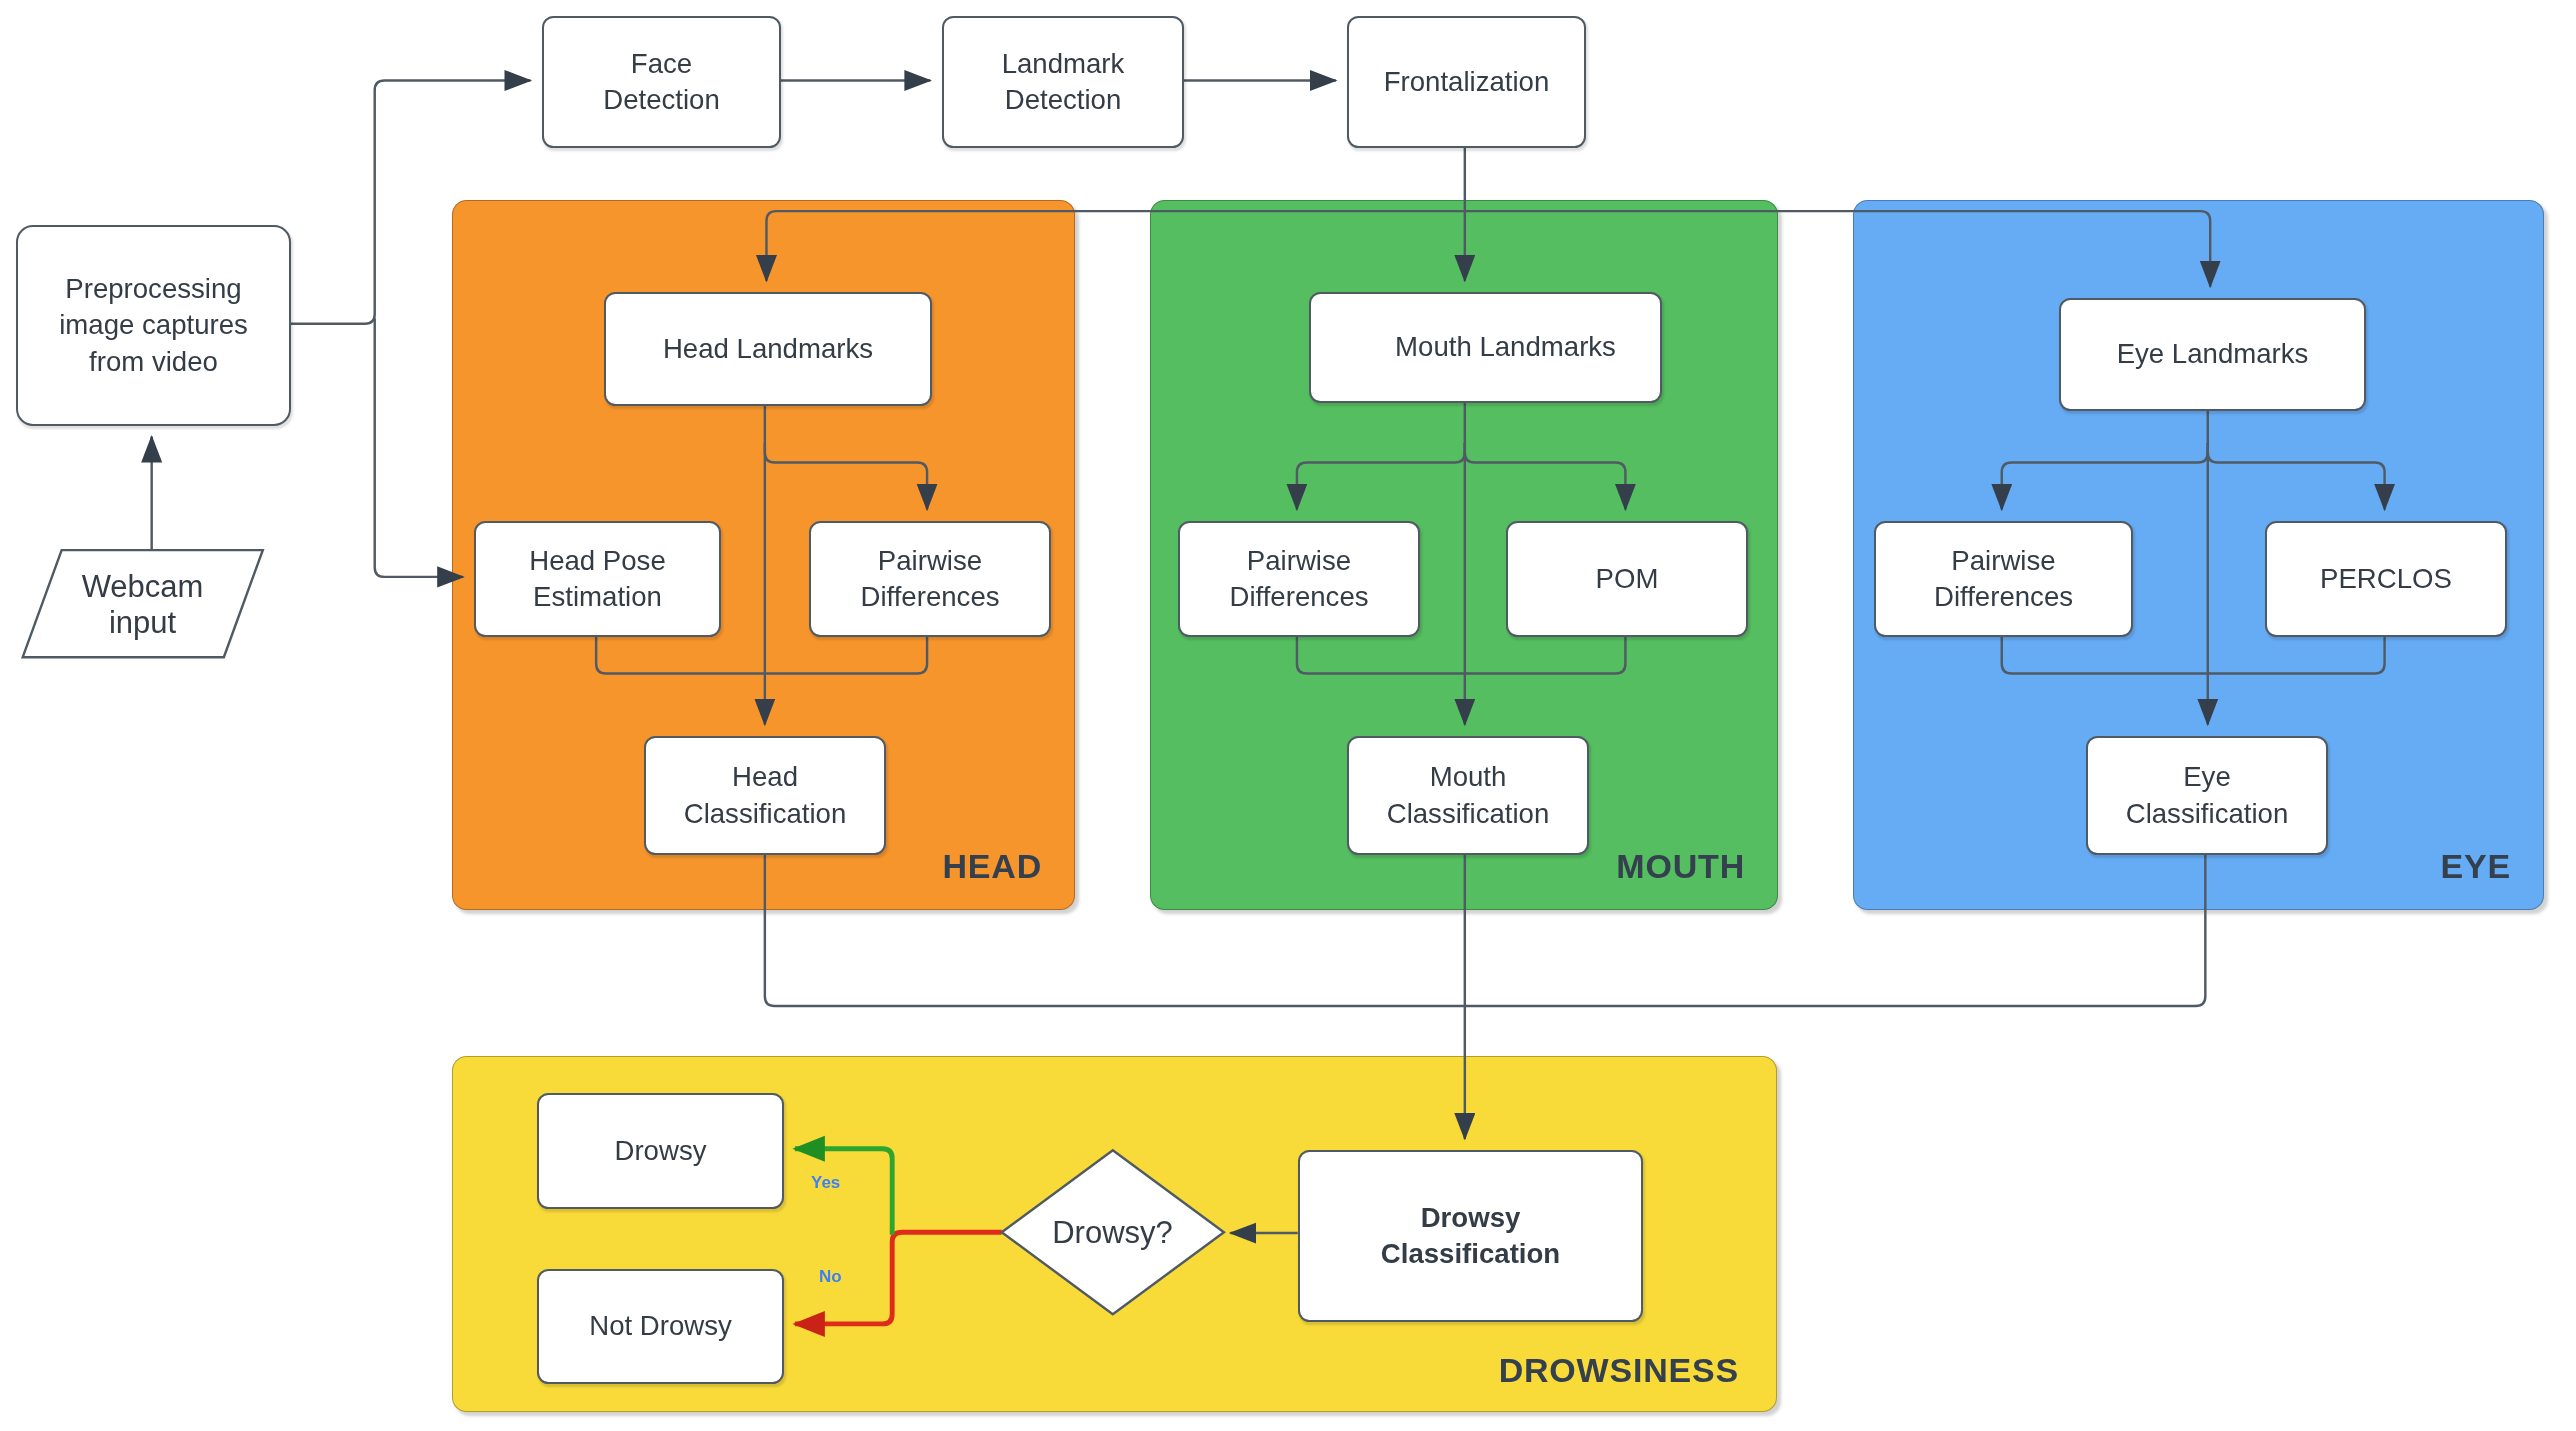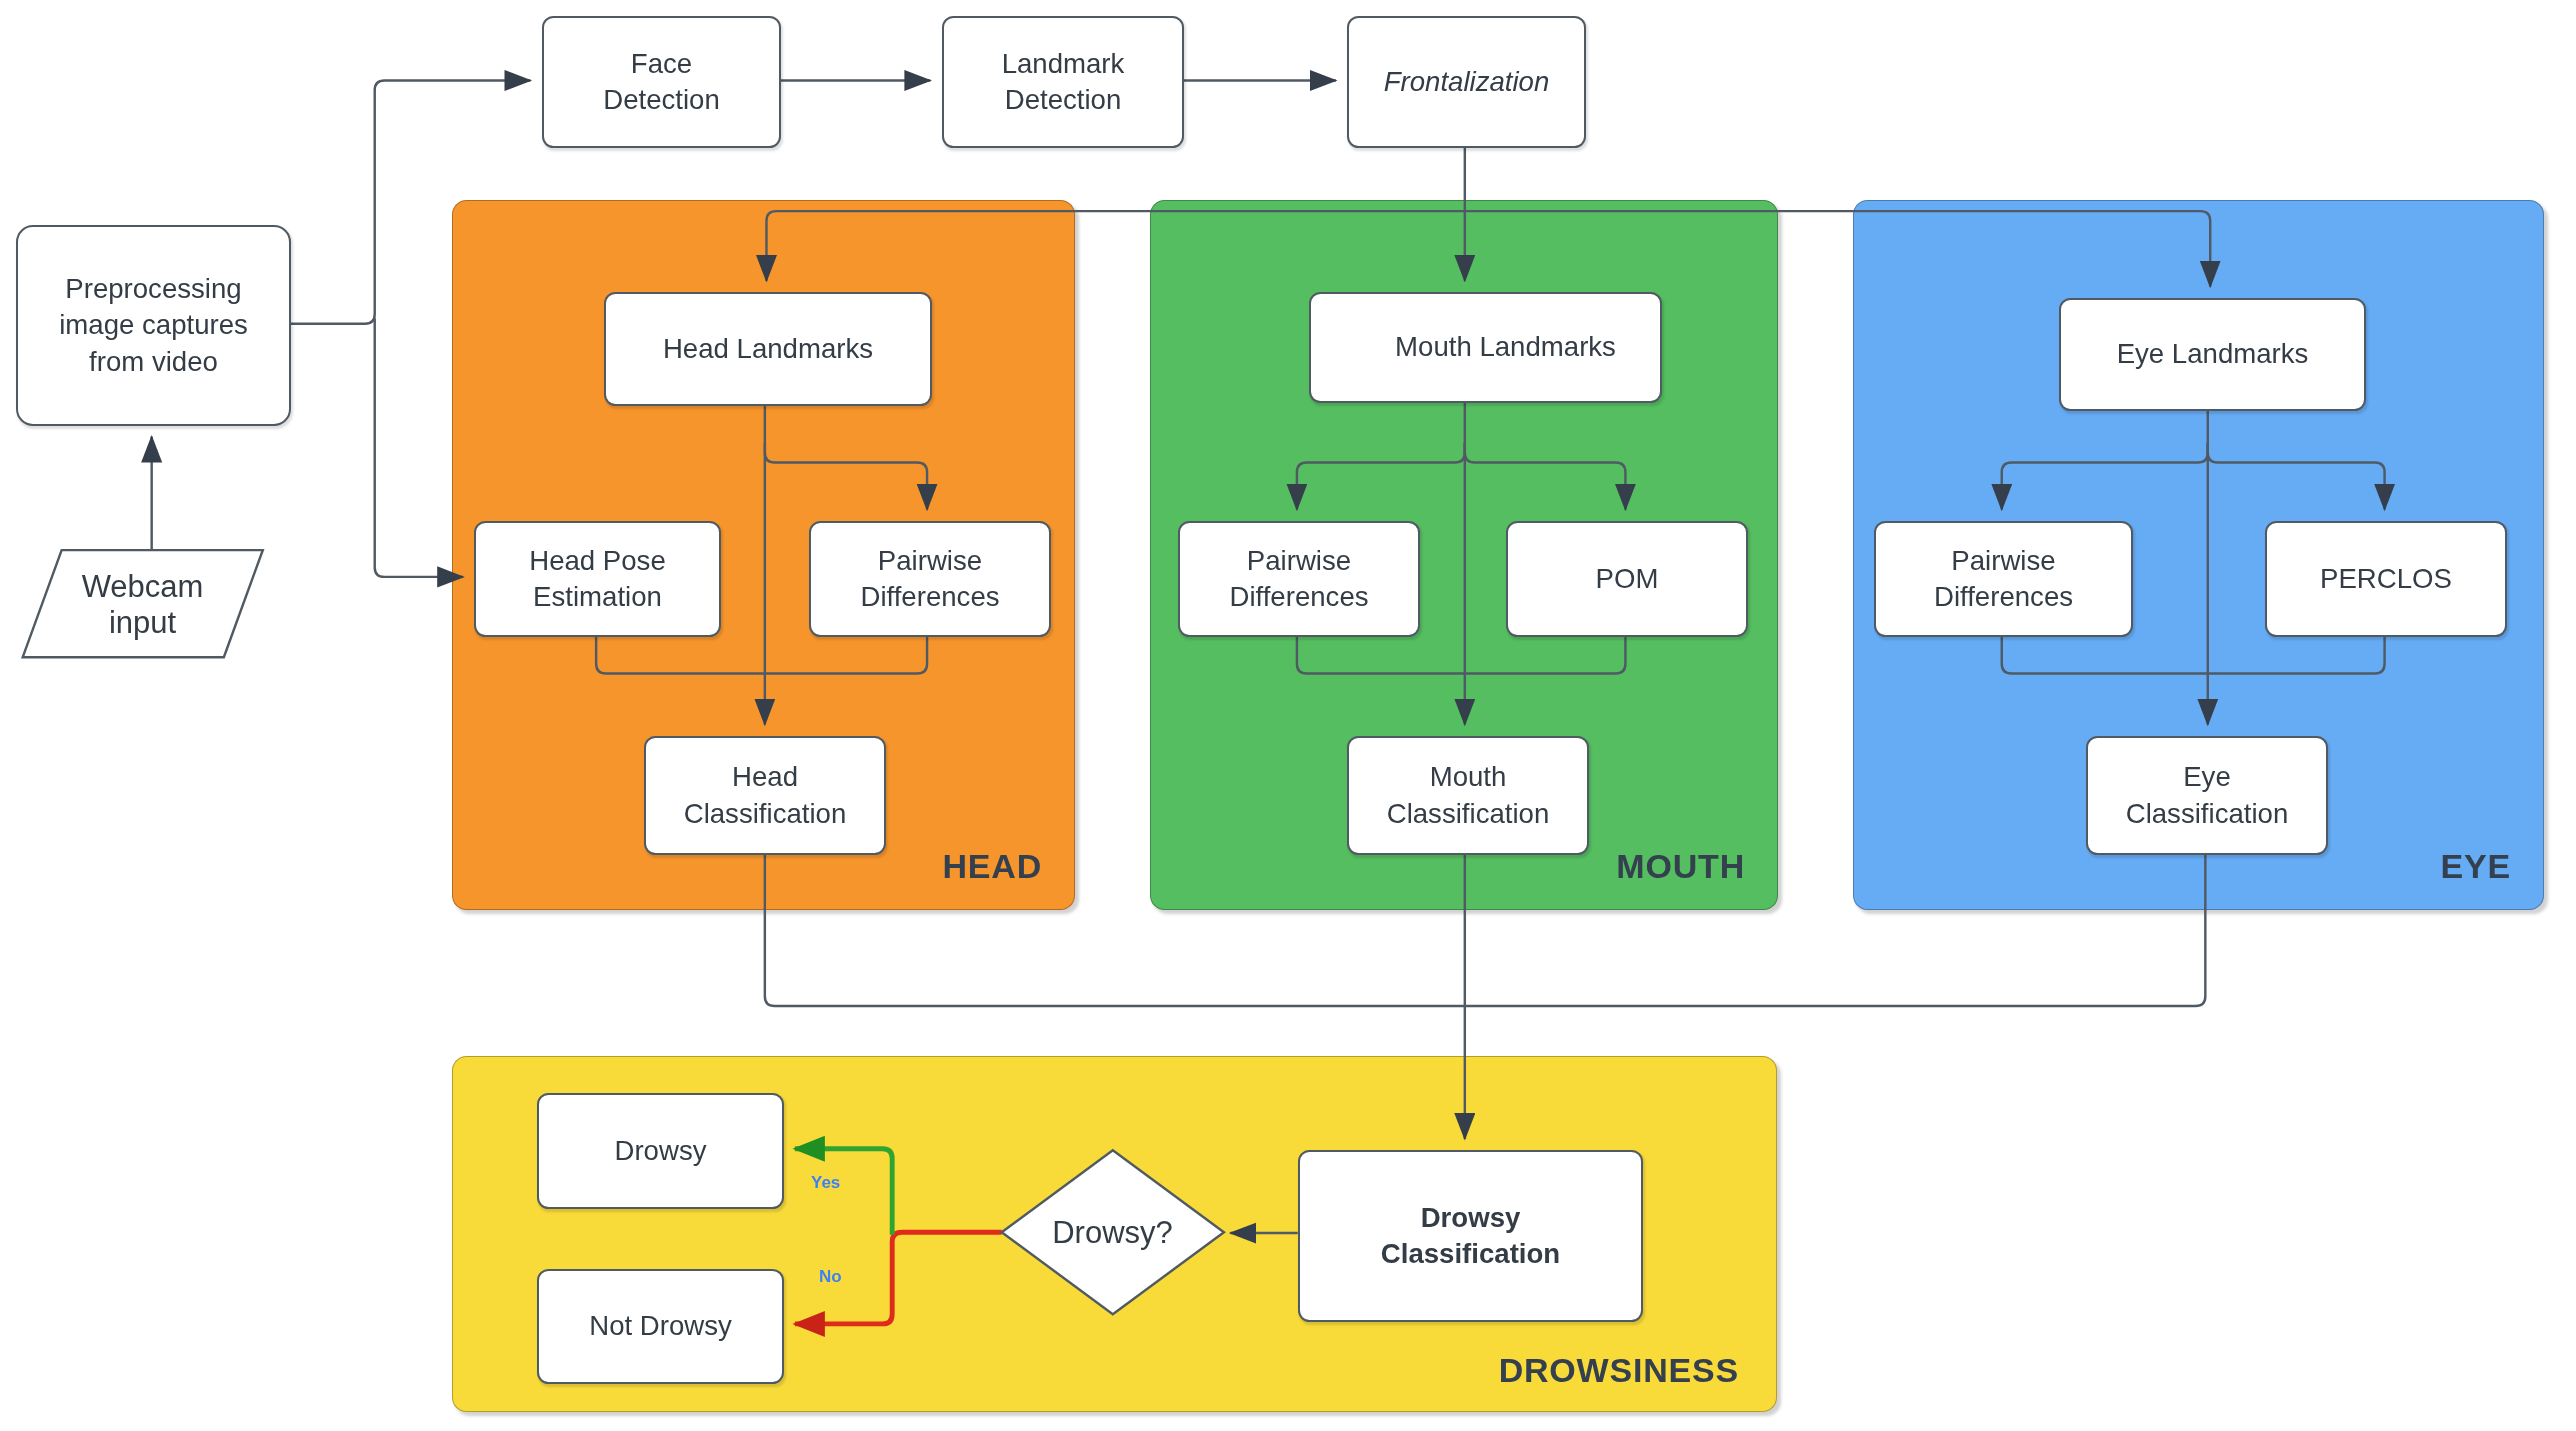--- a/index.html
+++ b/index.html
@@ -140,21 +140,21 @@
     <polygon class="shape" points="76,678 324,678 276,810 28,810"></polygon>
     <polygon class="shape" points="1235,1519 1372,1418 1509,1519 1372,1620"></polygon>
   </svg>
 
   <div class="box" style="left:542px;top:16px;width:235px;height:128px;">
     <span style="max-width:146px;">Face Detection</span>
   </div>
   <div class="box" style="left:942px;top:16px;width:238px;height:128px;">
     <span style="max-width:178px;">Landmark Detection</span>
   </div>
-  <div class="box" style="left:1347px;top:16px;width:235px;height:128px;font-style:italic;">
+  <div class="box" style="left:1347px;top:16px;width:235px;height:128px;">
     <span>Frontalization</span>
   </div>
 
   <div class="box" style="left:16px;top:225px;width:271px;height:197px;border-radius:17px;">
     <span style="max-width:243px;">Preprocessing image captures from video</span>
   </div>
   <div class="shape-label" style="left:45px;top:560px;width:195px;height:89px;">
     <span style="max-width:138px;">Webcam input</span>
   </div>
 

